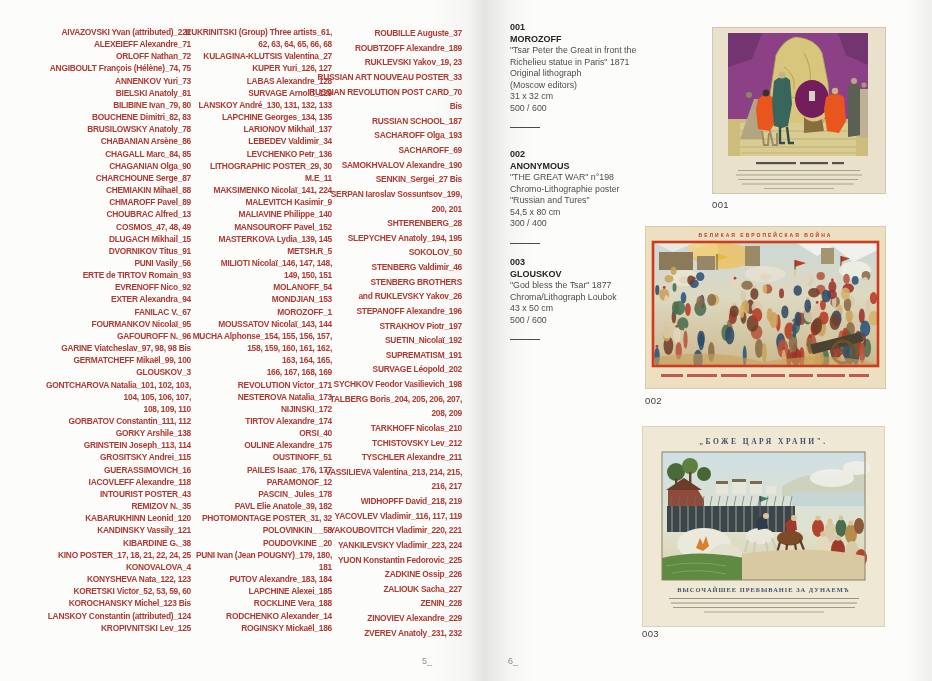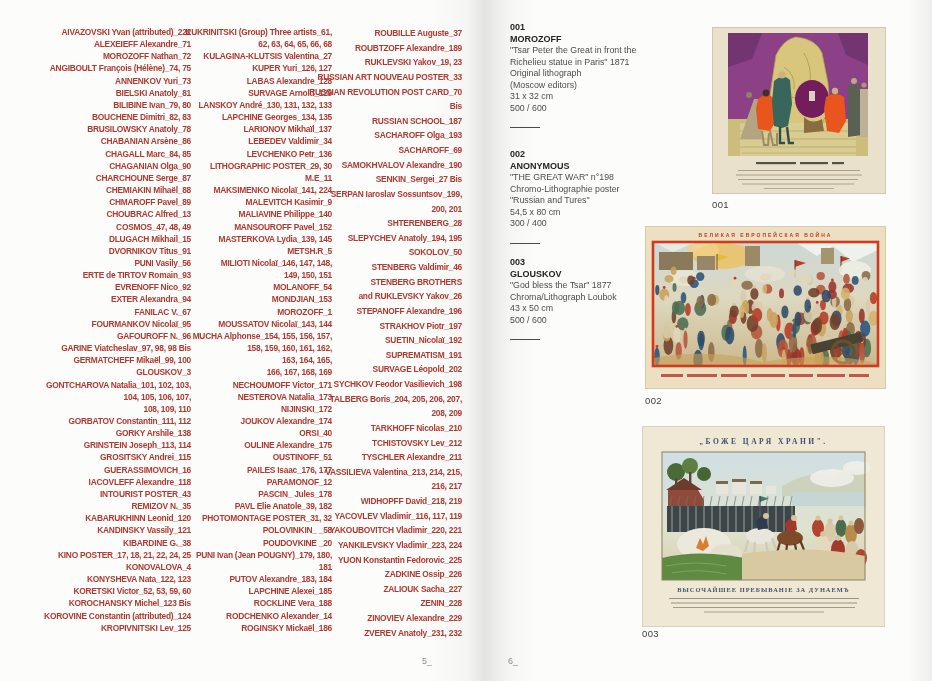--- a/index.html
+++ b/index.html
@@ -26,21 +26,21 @@
   .art{position:absolute;display:block;}
 </style>
 </head>
 <body>
 
 <div class="spread">
 
   <div class="col" id="col1">
       <div class="idx">AIVAZOVSKI Yvan (attributed)_222</div>
       <div class="idx">ALEXEIEFF Alexandre_71</div>
-      <div class="idx">MOROZOFF Nathan_72</div>
+      <div class="idx">ORLOFF Nathan_72</div>
       <div class="idx">ANGIBOULT François (Hélène)_74, 75</div>
       <div class="idx">ANNENKOV Yuri_73</div>
       <div class="idx">BIELSKI Anatoly_81</div>
       <div class="idx">BILIBINE Ivan_79, 80</div>
       <div class="idx">BOUCHENE Dimitri_82, 83</div>
       <div class="idx">BRUSILOWSKY Anatoly_78</div>
       <div class="idx">CHABANIAN Arsène_86</div>
       <div class="idx">CHAGALL Marc_84, 85</div>
       <div class="idx">CHAGANIAN Olga_90</div>
       <div class="idx">CHARCHOUNE Serge_87</div>
@@ -72,21 +72,21 @@
       <div class="idx">INTOURIST POSTER_43</div>
       <div class="idx">REMIZOV N._35</div>
       <div class="idx">KABARUKHINN Leonid_120</div>
       <div class="idx">KANDINSKY Vassily_121</div>
       <div class="idx">KIBARDINE G._38</div>
       <div class="idx">KINO POSTER_17, 18, 21, 22, 24, 25</div>
       <div class="idx">KONOVALOVA_4</div>
       <div class="idx">KONYSHEVA Nata_122, 123</div>
       <div class="idx">KORETSKI Victor_52, 53, 59, 60</div>
       <div class="idx">KOROCHANSKY Michel_123 Bis</div>
-      <div class="idx">KOROVINE Constantin (attributed)_124</div>
+      <div class="idx">LANSKOY Constantin (attributed)_124</div>
       <div class="idx">KROPIVNITSKI Lev_125</div>
     </div>
   <div class="col" id="col2">
       <div class="idx">KUKRINITSKI (Group) Three artists_61,</div>
       <div class="idx">62, 63, 64, 65, 66, 68</div>
       <div class="idx">KULAGINA-KLUTSIS Valentina_27</div>
       <div class="idx">KUPER Yuri_126, 127</div>
       <div class="idx">LABAS Alexandre_128</div>
       <div class="idx">SURVAGE Arnold_129</div>
       <div class="idx">LANSKOY André_130, 131, 132, 133</div>
@@ -105,24 +105,24 @@
       <div class="idx">MILIOTI Nicolaï_146, 147, 148,</div>
       <div class="idx">149, 150, 151</div>
       <div class="idx">MOLANOFF_54</div>
       <div class="idx">MONDJIAN_153</div>
       <div class="idx">MOROZOFF_1</div>
       <div class="idx">MOUSSATOV Nicolaï_143, 144</div>
       <div class="idx">MUCHA Alphonse_154, 155, 156, 157,</div>
       <div class="idx">158, 159, 160, 161, 162,</div>
       <div class="idx">163, 164, 165,</div>
       <div class="idx">166, 167, 168, 169</div>
-      <div class="idx">NECHOUMOFF Victor_171</div>
+      <div class="idx">REVOLUTION Victor_171</div>
       <div class="idx">NESTEROVA Natalia_173</div>
       <div class="idx">NIJINSKI_172</div>
-      <div class="idx">JOUKOV Alexandre_174</div>
+      <div class="idx">TIRTOV Alexandre_174</div>
       <div class="idx">ORSI_40</div>
       <div class="idx">OULINE Alexandre_175</div>
       <div class="idx">OUSTINOFF_51</div>
       <div class="idx">PAILES Isaac_176, 177</div>
       <div class="idx">PARAMONOF_12</div>
       <div class="idx">PASCIN_ Jules_178</div>
       <div class="idx">PAVL Elie Anatole_39, 182</div>
       <div class="idx">PHOTOMONTAGE  POSTER_31, 32</div>
       <div class="idx">POLOVINKIN_ _58</div>
       <div class="idx">POUDOVKINE _20</div>

